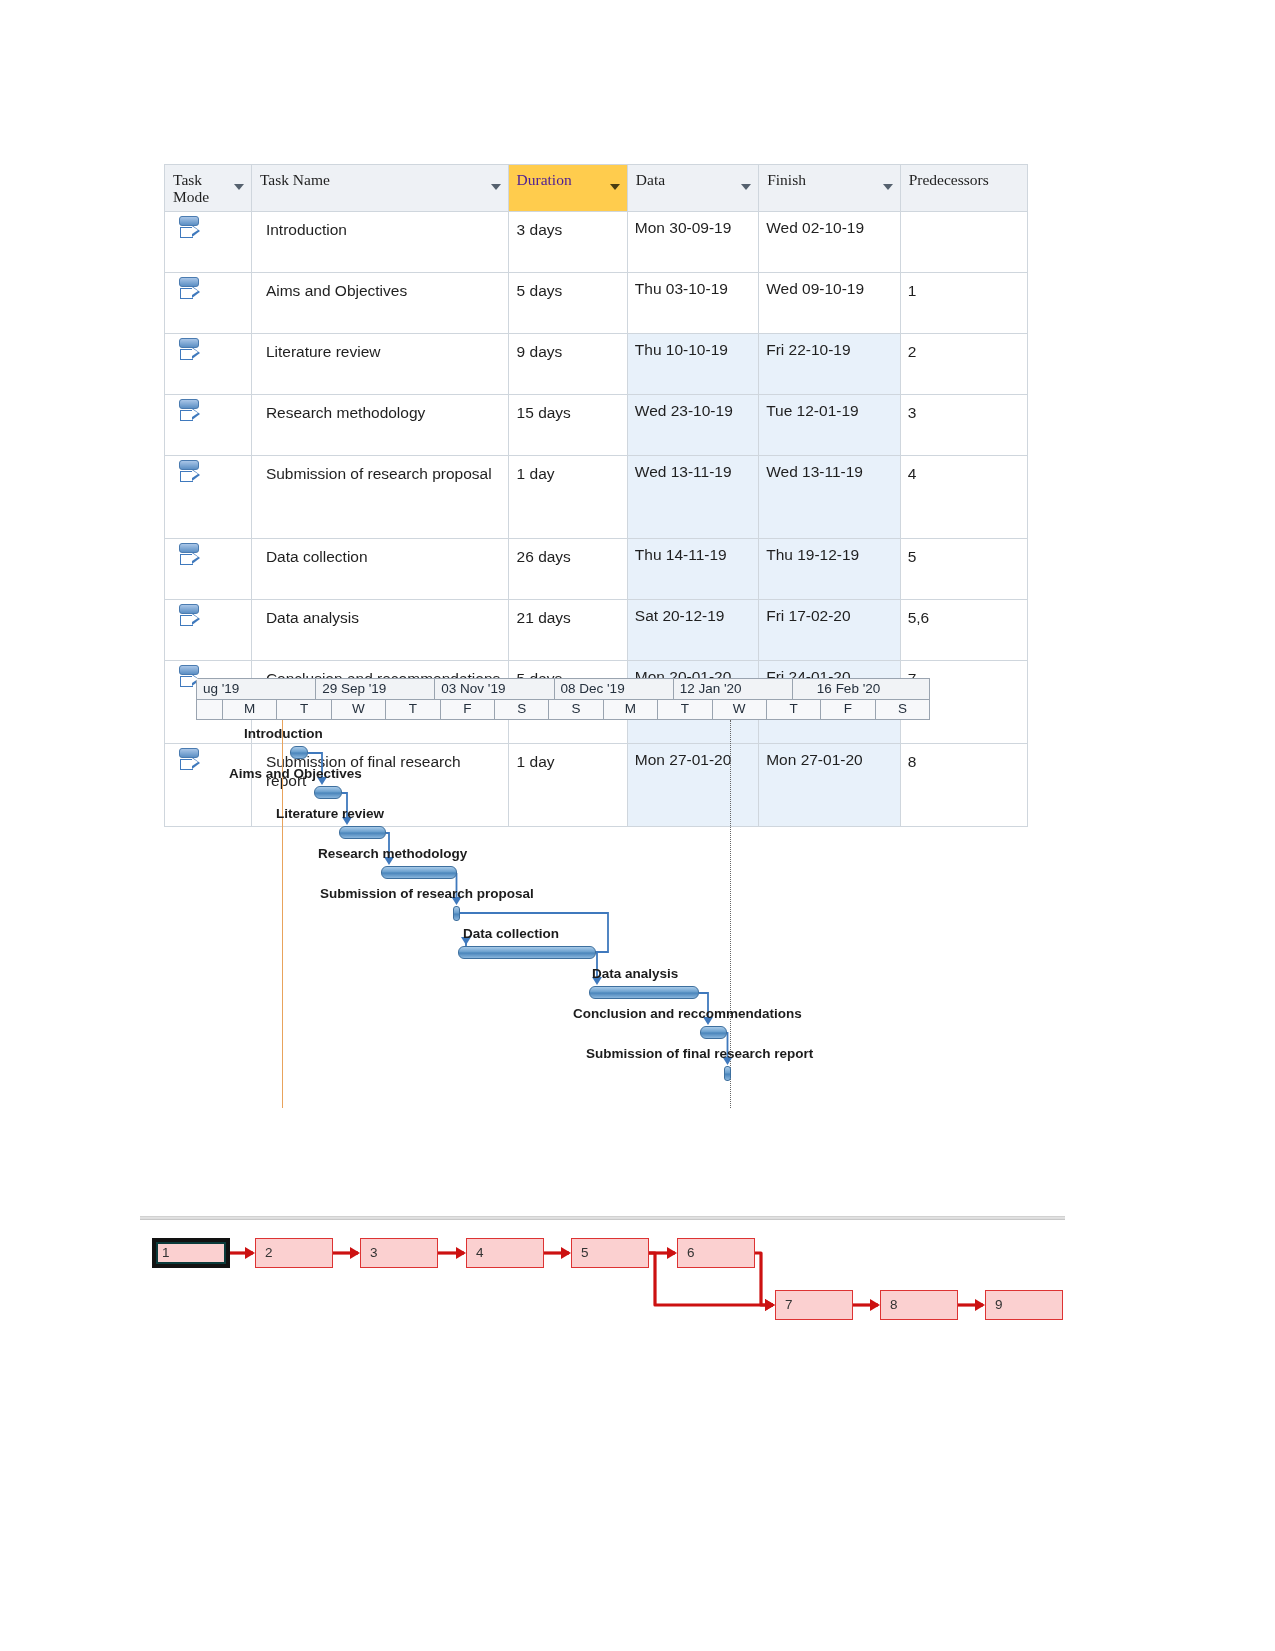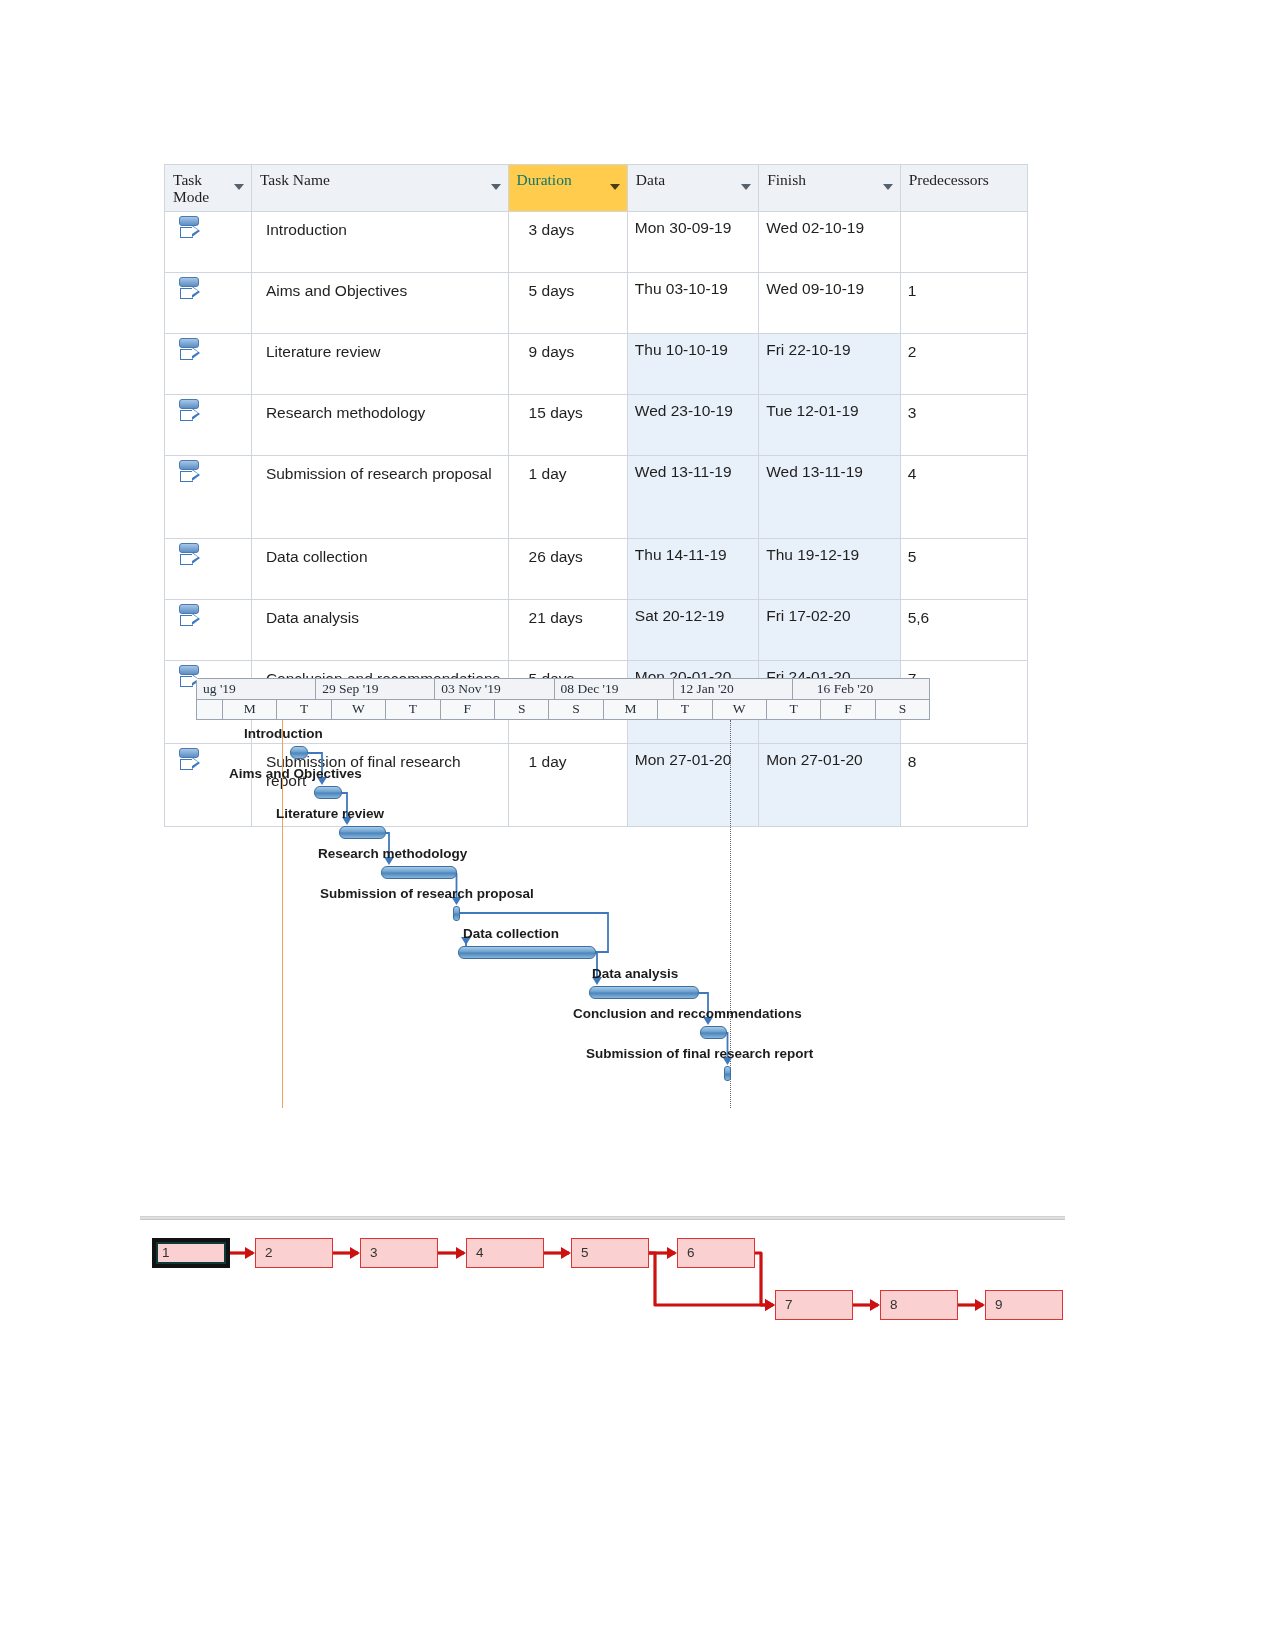--- a/index.html
+++ b/index.html
@@ -26,39 +26,39 @@
     color:#3d4b5c;
     font-weight:400;
     text-align:left;
     height:46px;
     position:relative;
     font-size:15.5px;
     border-bottom:1px solid #b9c2cc;
     font-family:Liberation Serif, serif;
   }
   thead th .hdr-txt{display:block;padding:6px 22px 0 8px;line-height:17px;}
-  thead th.dur{background:#ffcc4d;color:#0f766e;}
+  thead th.dur{background:#ffcc4d;color:#4c1d95;}
   .caret{
     position:absolute;right:7px;top:19px;width:0;height:0;
     border-left:5px solid transparent;border-right:5px solid transparent;
     border-top:6px solid #55616e;
   }
   thead th.dur .caret{border-top-color:#4a3d12;}
 
   col.c-mode{width:86px;}
   col.c-name{width:254px;}
   col.c-dur{width:118px;}
   col.c-start{width:130px;}
   col.c-finish{width:140px;}
   col.c-pred{width:126px;}
 
   tbody td{height:46px;line-height:19px;}
   tbody td.cell-mode{text-align:left;padding:4px 0 0 14px;background:#fff;}
   tbody td.cell-name{padding:8px 6px 6px 14px;}
-  tbody td.cell-dur{padding:8px 6px 6px 20px;}
+  tbody td.cell-dur{padding:8px 6px 6px 8px;}
   tbody td.cell-start,tbody td.cell-finish{padding:6px 6px 6px 7px;background:#e8f1fa;}
   tbody td.cell-pred{padding:8px 6px 6px 7px;}
   tbody tr.r1 td.cell-start,tbody tr.r1 td.cell-finish,
   tbody tr.r2 td.cell-start,tbody tr.r2 td.cell-finish{background:#ffffff;}
   tbody tr.tall td{height:68px;}
 
   
   .mode-icon{display:block;width:22px;height:26px;position:relative;}
   .mode-icon .bar{
     position:absolute;left:0;top:0;width:18px;height:8px;border-radius:3px;
@@ -74,21 +74,21 @@
     border-left:8px solid #3f79bd;
   }
   .mode-icon .arrow:before{
     content:"";position:absolute;right:-5px;top:-1.6px;width:0;height:0;
     border-top:4px solid transparent;border-bottom:4px solid transparent;
     border-left:6px solid #ffffff;z-index:2;
   }
 
   
   #gantt{position:absolute;left:196px;top:678px;width:734px;height:440px;}
-  #gantt-header{position:absolute;left:0;top:0;width:734px;height:26px;font-family:Liberation Serif, serif;}
+  #gantt-header{position:absolute;left:0;top:0;width:734px;height:26px;}
   .g-months{position:absolute;left:0;top:0;height:22px;width:734px;
     display:flex;background:#f1f3f6;border:1px solid #9aa4b0;box-sizing:border-box;}
   .g-months .m{
     flex:1 1 0;border-right:1px solid #9aa4b0;box-sizing:border-box;
     font-size:13.5px;color:#25303d;padding:2px 0 0 6px;white-space:nowrap;overflow:hidden;
   }
   .g-months .m:last-child{border-right:none;margin-left:18px;}
   .g-days{position:absolute;left:0;top:21px;height:21px;width:734px;
     display:flex;background:#f7f8fa;border:1px solid #9aa4b0;box-sizing:border-box;}
   .g-days .d{

